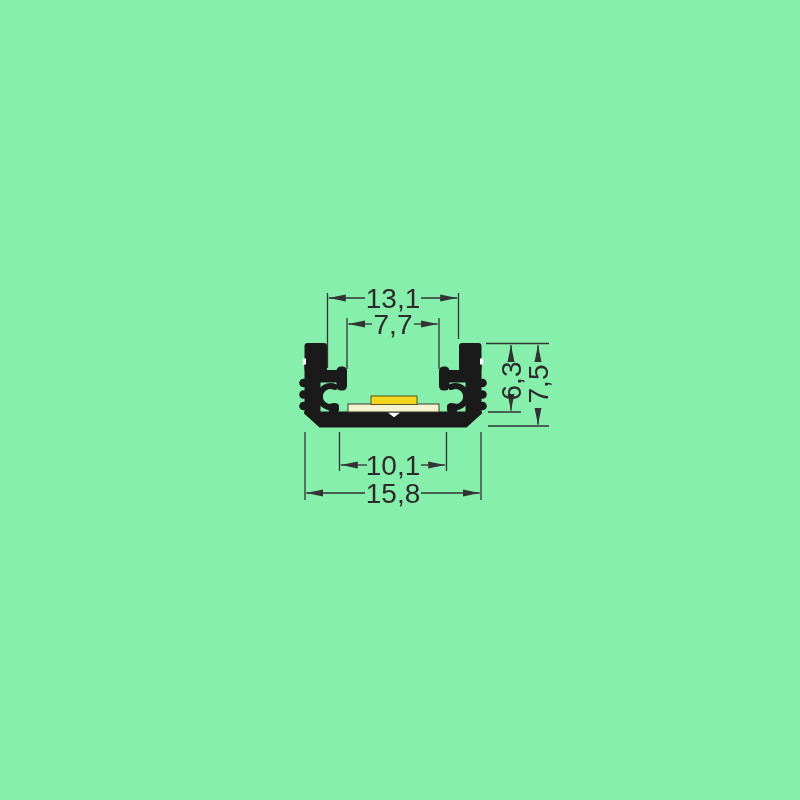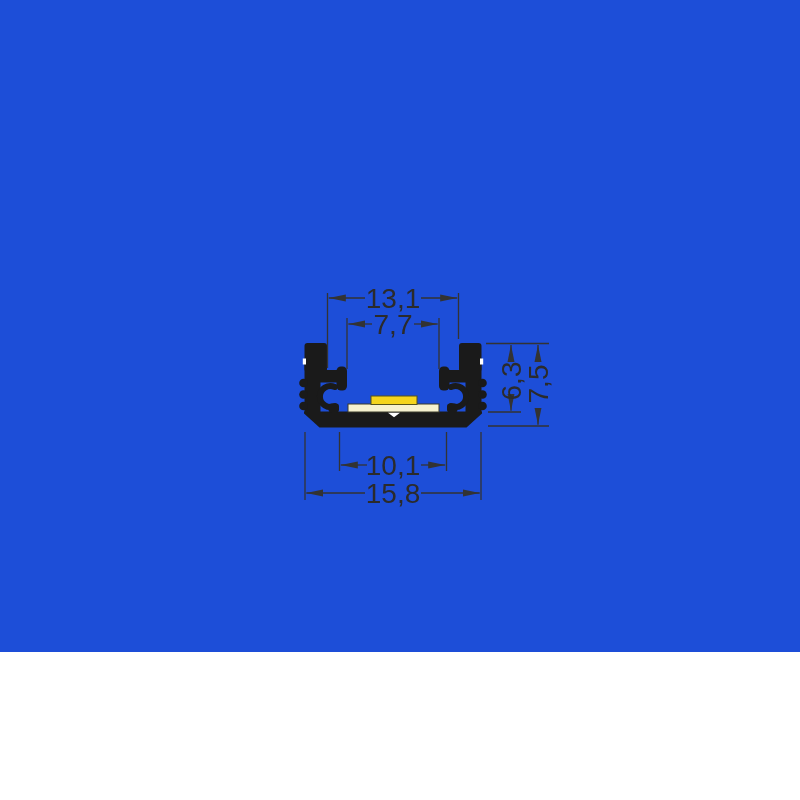--- a/index.html
+++ b/index.html
@@ -5,22 +5,22 @@
   html, body {
     margin: 0;
     padding: 0;
     width: 800px;
     height: 800px;
     background: #ffffff;
   }
   .stage {
     position: relative;
     width: 800px;
-    height: 652px;
-    background: #1d4ed8;
+    height: 800px;
+    background: #86efac;
     overflow: hidden;
   }
   svg { display: block; }
   .dim-text {
     font-family: "Liberation Sans", sans-serif;
     font-size: 28px;
     font-weight: 400;
   }
   .dim-line, .ext-line {
     stroke-width: 1.3;

